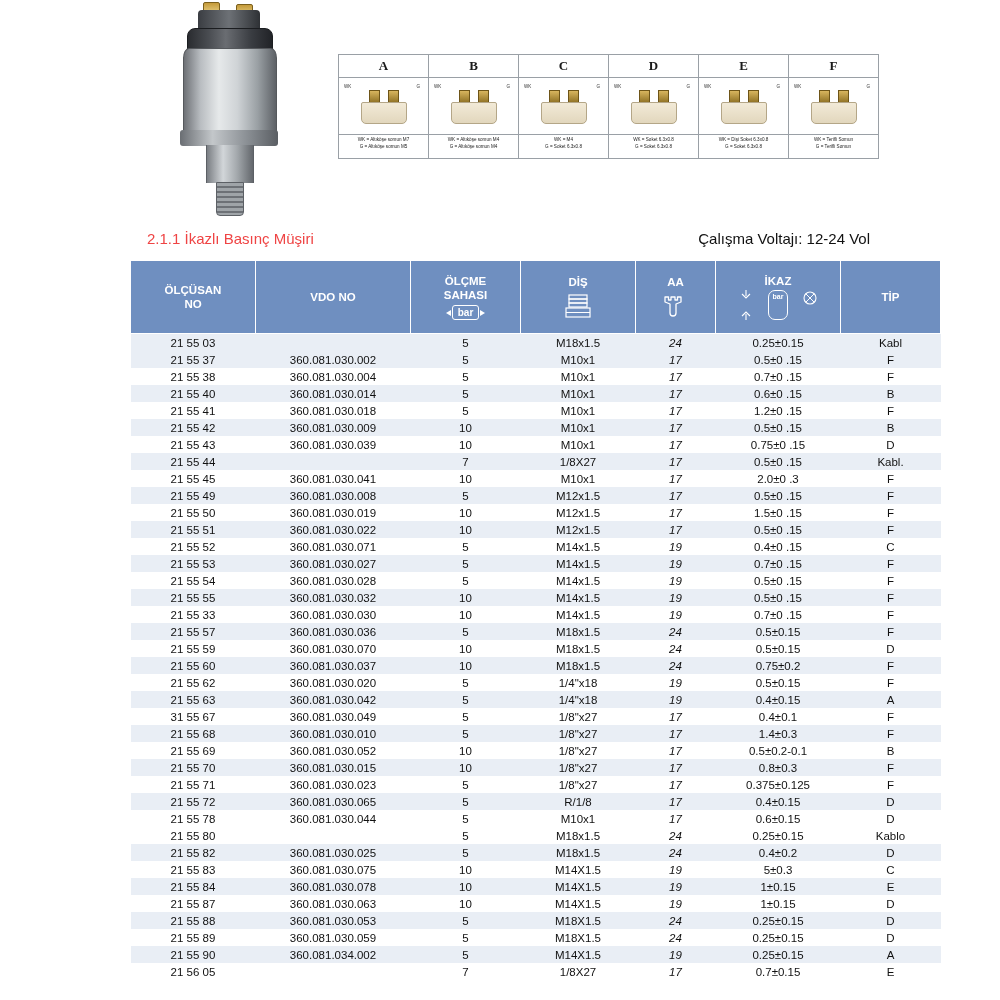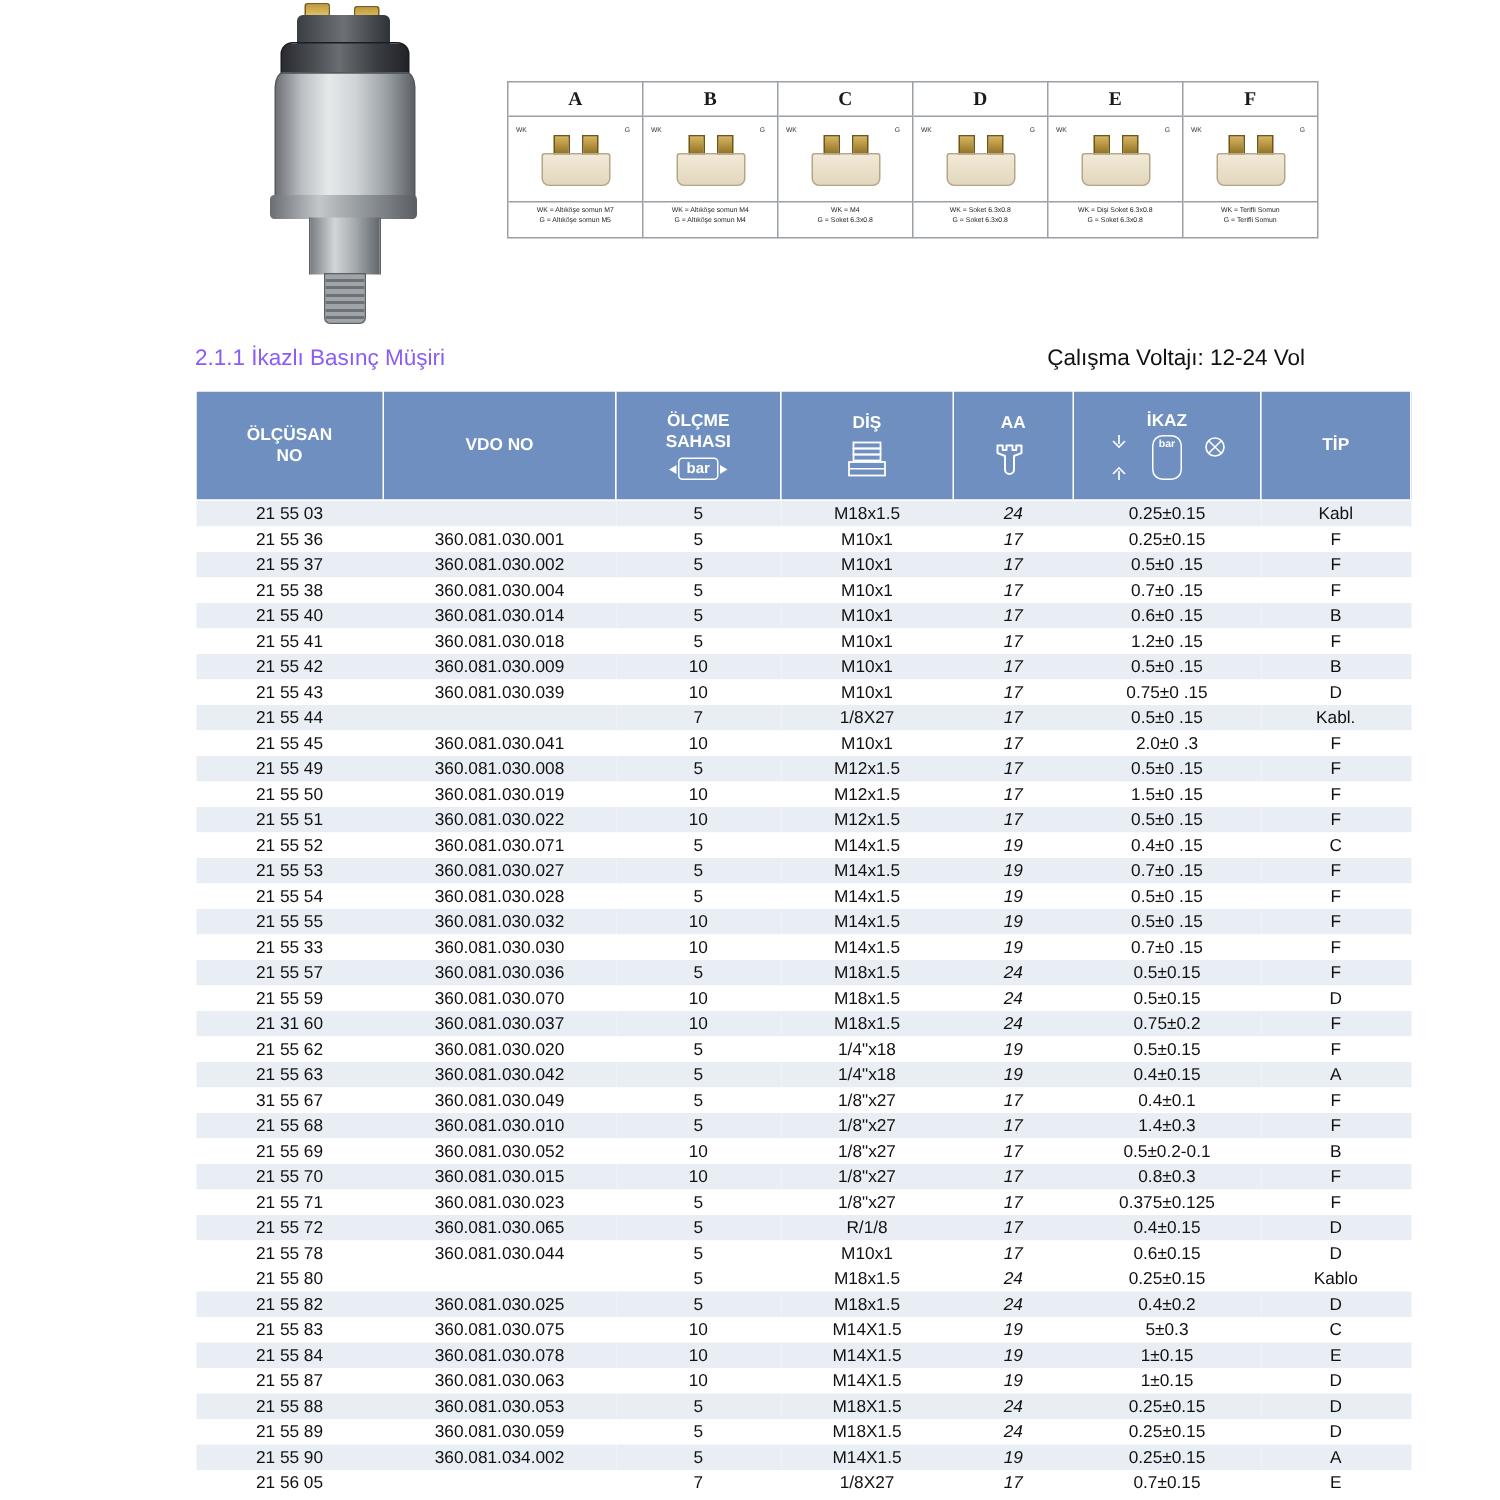--- a/index.html
+++ b/index.html
@@ -178,24 +178,24 @@
   }
 
   
   .subtitle-row {
     position: relative;
     height: 28px;
     margin-top: 6px;
   }
   .section-title {
     position: absolute;
-    left: 130px;
+    left: 147px;
     top: 2px;
     font-size: 15px;
-    color: #8b5cf6;
+    color: #ef4444;
   }
   .voltage {
     position: absolute;
     right: 130px;
     top: 2px;
     font-size: 15px;
     color: #111;
   }
 
   
@@ -449,29 +449,20 @@
       <tbody>
           <tr class="odd">
             <td class="col-no">21 55 03</td>
             <td class="col-vdo"></td>
             <td class="col-range">5</td>
             <td class="col-thread">M18x1.5</td>
             <td class="col-aa">24</td>
             <td class="col-ikaz">0.25±0.15</td>
             <td class="col-tip">Kabl</td>
           </tr>
-          <tr class="even">
-            <td class="col-no">21 55 36</td>
-            <td class="col-vdo">360.081.030.001</td>
-            <td class="col-range">5</td>
-            <td class="col-thread">M10x1</td>
-            <td class="col-aa">17</td>
-            <td class="col-ikaz">0.25±0.15</td>
-            <td class="col-tip">F</td>
-          </tr>
           <tr class="odd">
             <td class="col-no">21 55 37</td>
             <td class="col-vdo">360.081.030.002</td>
             <td class="col-range">5</td>
             <td class="col-thread">M10x1</td>
             <td class="col-aa">17</td>
             <td class="col-ikaz">0.5±0 .15</td>
             <td class="col-tip">F</td>
           </tr>
           <tr class="even">
@@ -621,21 +612,21 @@
           <tr class="even">
             <td class="col-no">21 55 59</td>
             <td class="col-vdo">360.081.030.070</td>
             <td class="col-range">10</td>
             <td class="col-thread">M18x1.5</td>
             <td class="col-aa">24</td>
             <td class="col-ikaz">0.5±0.15</td>
             <td class="col-tip">D</td>
           </tr>
           <tr class="odd">
-            <td class="col-no">21 31 60</td>
+            <td class="col-no">21 55 60</td>
             <td class="col-vdo">360.081.030.037</td>
             <td class="col-range">10</td>
             <td class="col-thread">M18x1.5</td>
             <td class="col-aa">24</td>
             <td class="col-ikaz">0.75±0.2</td>
             <td class="col-tip">F</td>
           </tr>
           <tr class="even">
             <td class="col-no">21 55 62</td>
             <td class="col-vdo">360.081.030.020</td>

